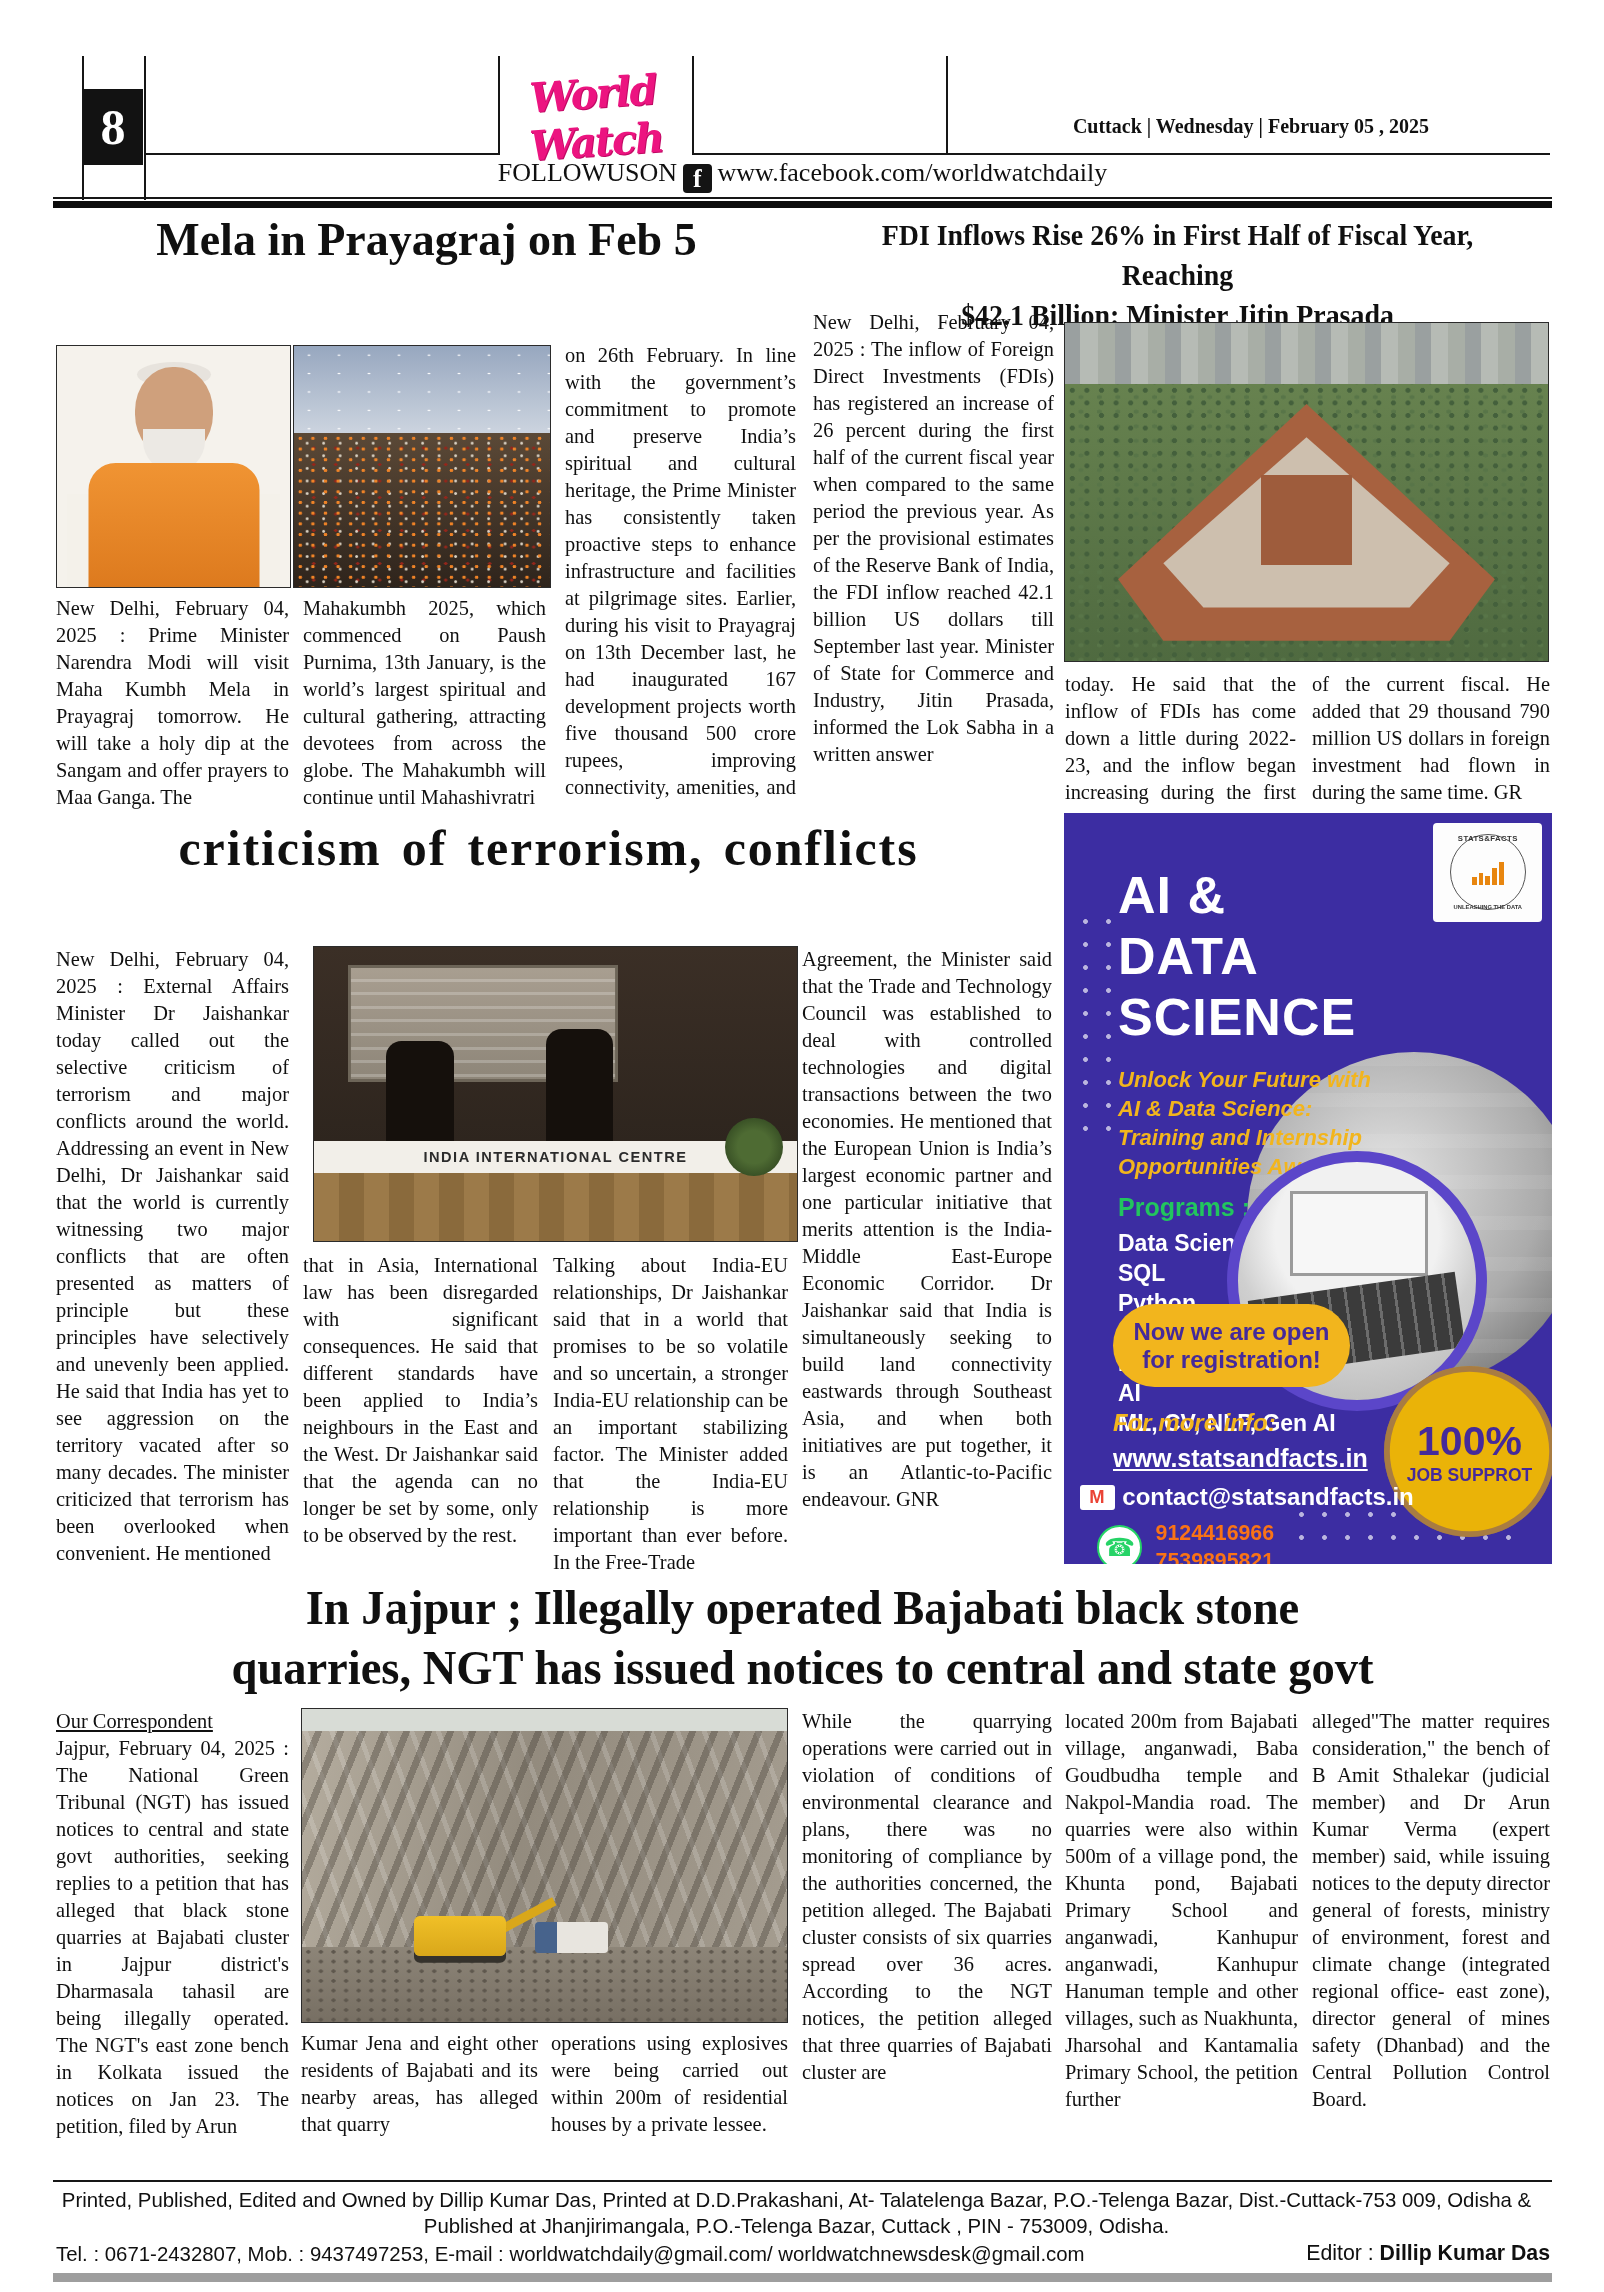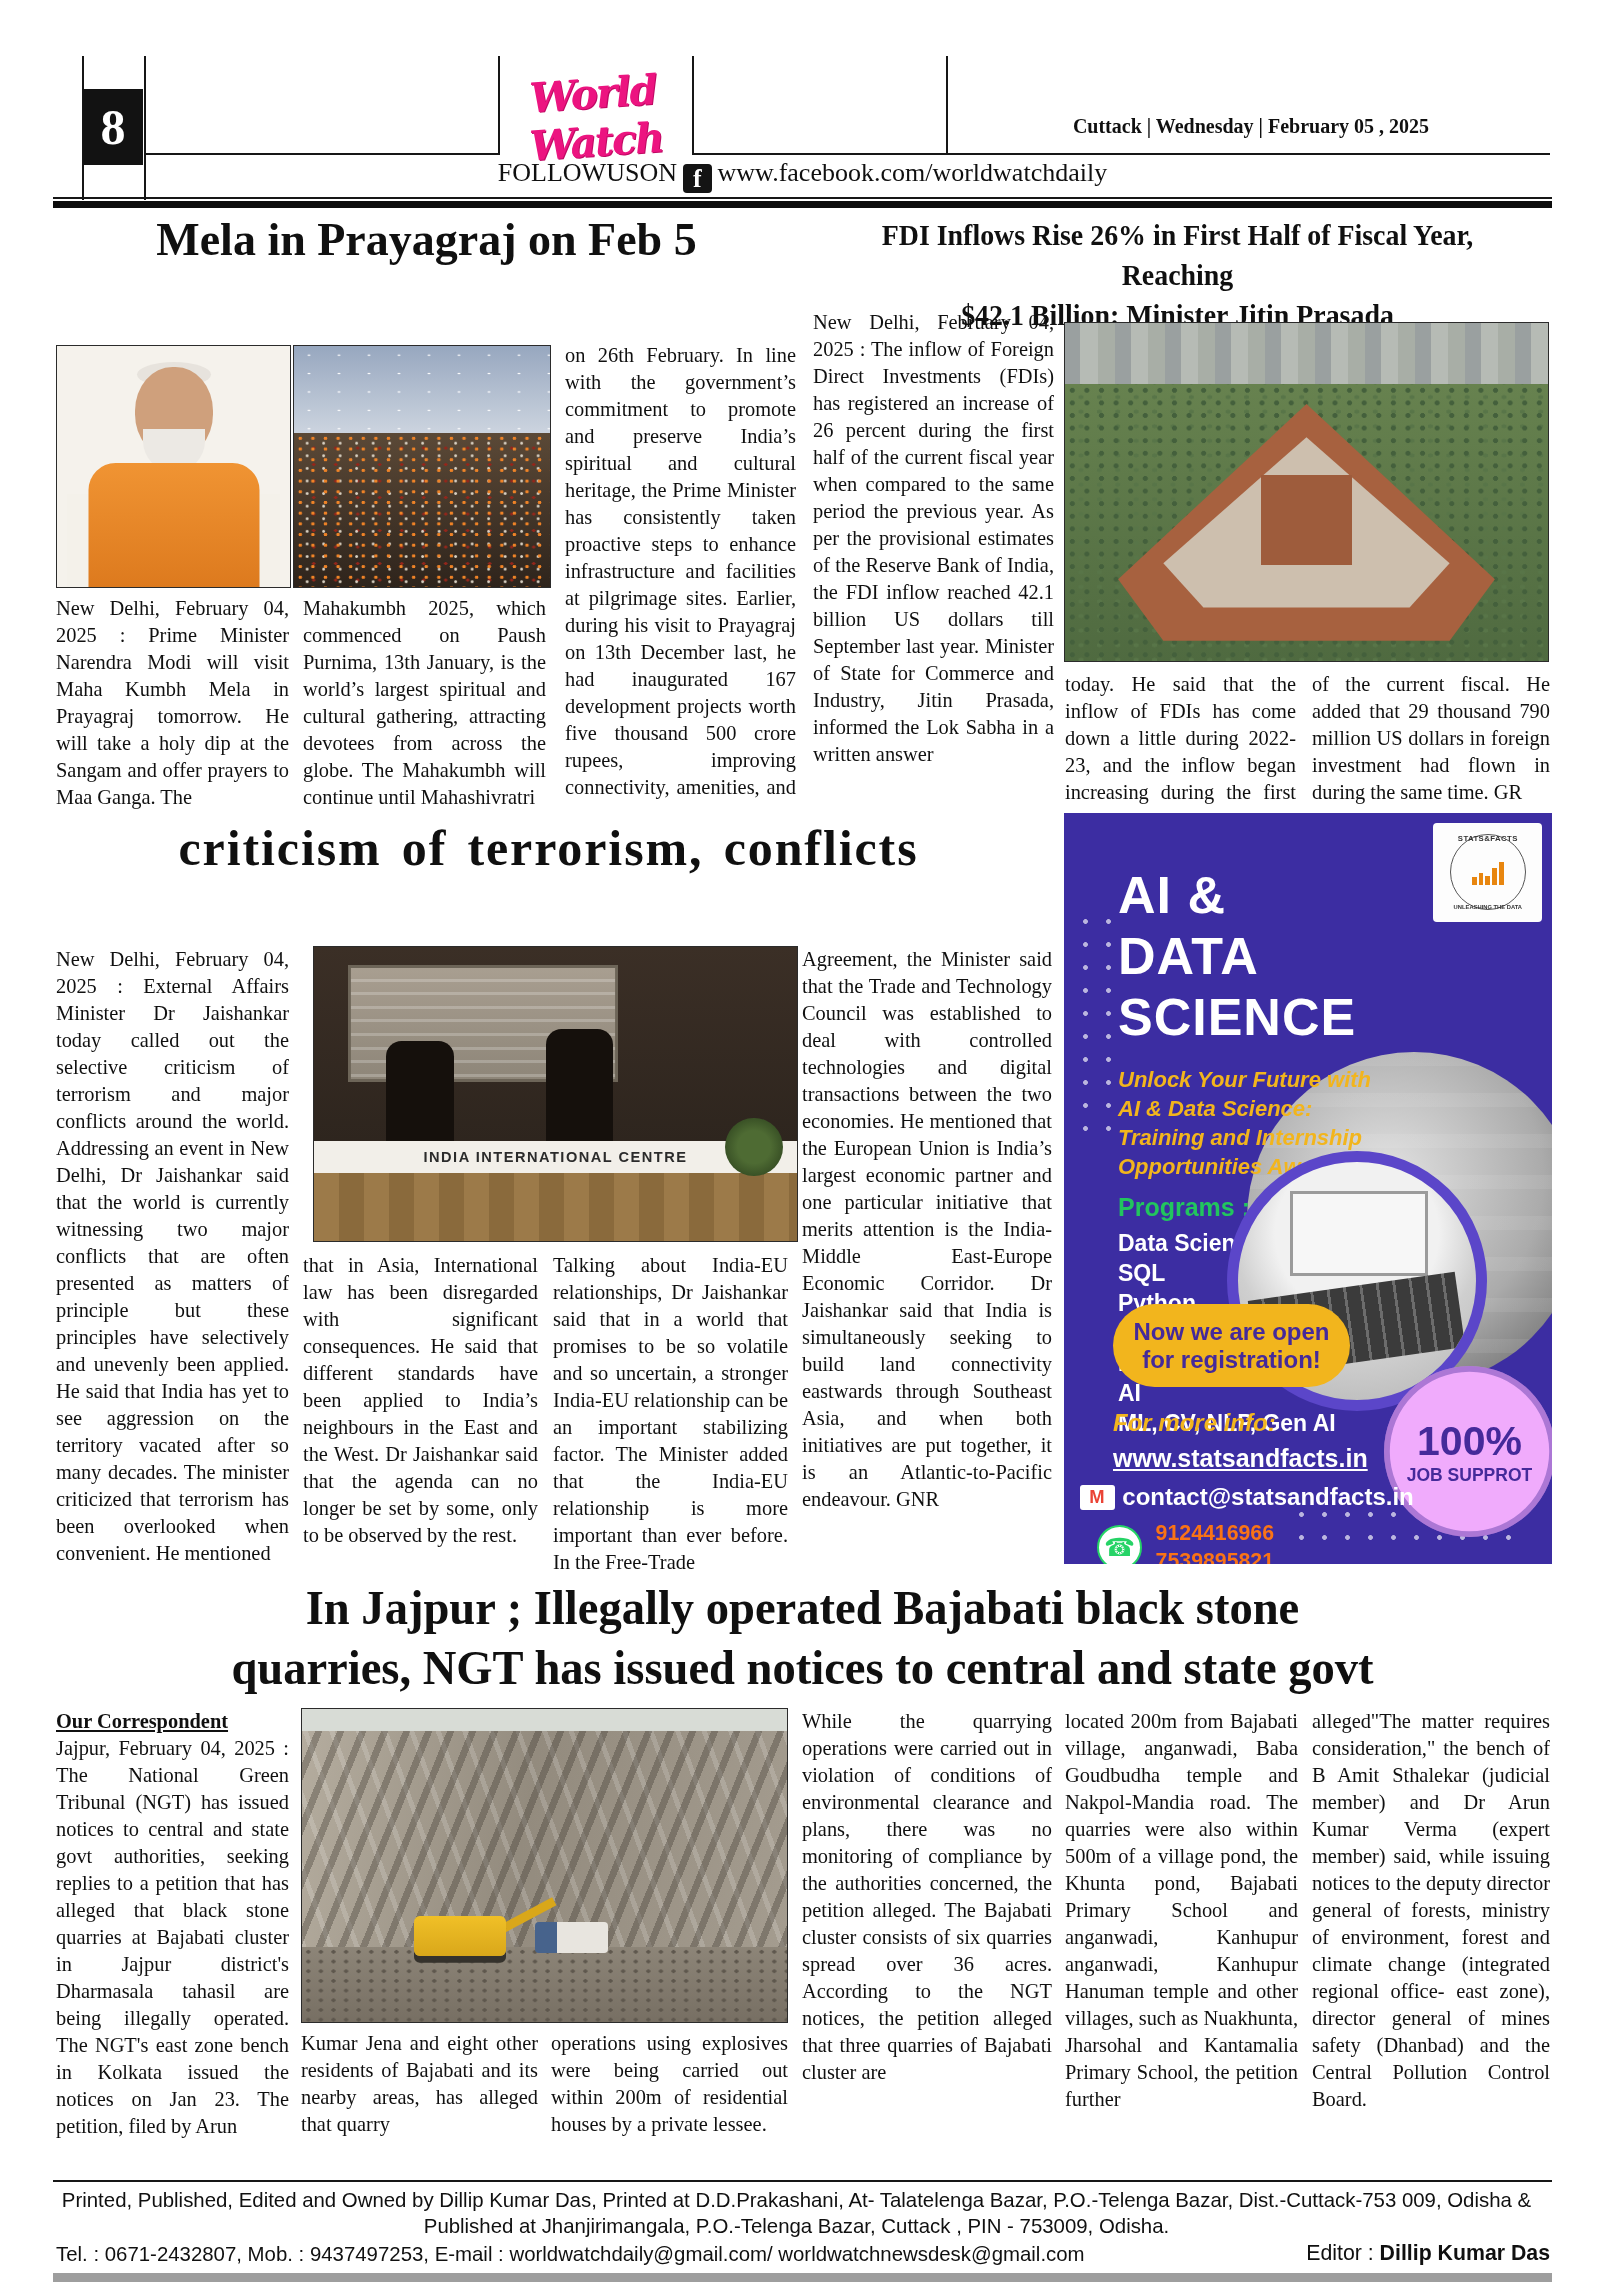--- a/index.html
+++ b/index.html
@@ -21,21 +21,21 @@
               transform:rotate(-4deg); text-shadow:1px 1px 0 #c00a64; }
   .dateline { position:absolute; left:953px; top:115px; width:596px; text-align:center;
               font-weight:bold; font-size:20px; }
   .followband { position:absolute; left:0; top:158px; width:100%; text-align:center; font-size:26px; }
   .followband .fbicon { display:inline-flex; width:29px; height:29px; background:#141414; color:#fff;
               border-radius:3.9px; align-items:flex-end; justify-content:center; font-weight:bold;
               font-size:26px; line-height:29px; vertical-align:-5.8px; margin:0 5.8px; }
 
   
   .body-col { position:absolute; font-size:20.4px; line-height:27px; text-align:justify; overflow:hidden; }
-  .byline { text-decoration:underline;font-weight:bold; }
+  .byline { text-decoration:underline; }
   .hl { position:absolute; font-weight:bold; text-align:center; }
   .hl-modi { font-size:46px; line-height:57px; }
   .hl-fdi  { font-size:30px; line-height:40px; transform:scaleX(.93); transform-origin:center; }
   .hl-eam  { font-size:50px; line-height:60px; letter-spacing:1.9px; word-spacing:5.8px; }
   .hl-jaj  { font-size:49px; line-height:60px; transform:scaleX(.95); transform-origin:center; }
 
   
   .photo { position:absolute; border:1.9px solid #2b2b2b; overflow:hidden; background:#f5f2ec; }
   .m-head { position:absolute; left:50%; top:21.3px; transform:translateX(-50%); width:78px; height:91px;
             border-radius:48%; background:#cfa07c; }
@@ -130,21 +130,21 @@
           font:bold 25px "Liberation Sans",sans-serif; }
   .ad-mailrow { position:absolute; left:15.5px; top:670px; display:flex; align-items:center; gap:7.8px;
           color:#fff; font:600 24px "Liberation Sans",sans-serif; z-index:4; }
   .gmail { width:35px; height:25px; background:#fff; border-radius:2.9px; display:flex; align-items:center;
           justify-content:center; color:#ea4335; font:bold 18.4px "Liberation Sans",sans-serif; }
   .ad-warow { position:absolute; left:33px; top:706px; display:flex; align-items:center; gap:13.6px; z-index:4; }
   .wa { width:45px; height:45px; border-radius:50%; background:#fff; border:2.9px solid #25d366; color:#25d366;
           display:flex; align-items:center; justify-content:center; font-size:25px; }
   .wa-nums { color:#f97316; font:600 21.3px/28px "Liberation Sans",sans-serif; }
   .ad-badge { position:absolute; left:320px; top:553px; width:171px; height:171px; border-radius:50%;
-          background:#f0abfc; display:flex; flex-direction:column; align-items:center; justify-content:center;
+          background:#eab308; display:flex; flex-direction:column; align-items:center; justify-content:center;
           box-shadow:inset 0 0 0 5.8px rgba(69,42,154,.4); z-index:3; }
   .badge-pc { font:bold 41px "Liberation Sans",sans-serif; color:#452a9a; }
   .badge-tx { font:bold 17.5px "Liberation Sans",sans-serif; color:#452a9a; }
 
   
   .foot { font-family:"Liberation Sans",sans-serif; font-size:20.4px; }
   .foot-c { position:absolute; left:47px; width:1499px; text-align:center; }
   .gray-bar { position:absolute; left:53px; width:1499px; height:8.7px; background:#9e9e9e; }
 </style>
 </head>

